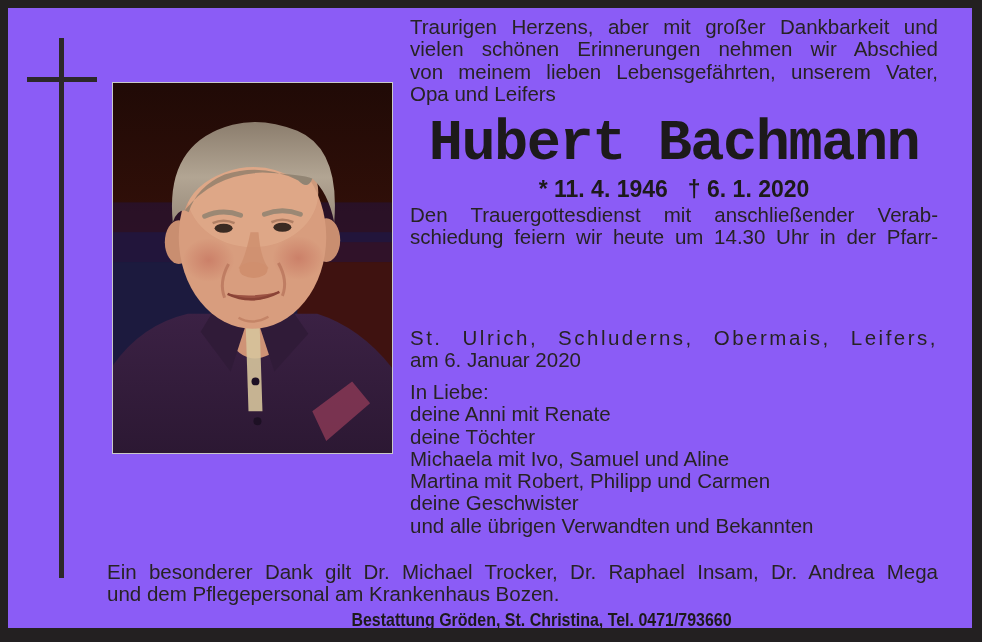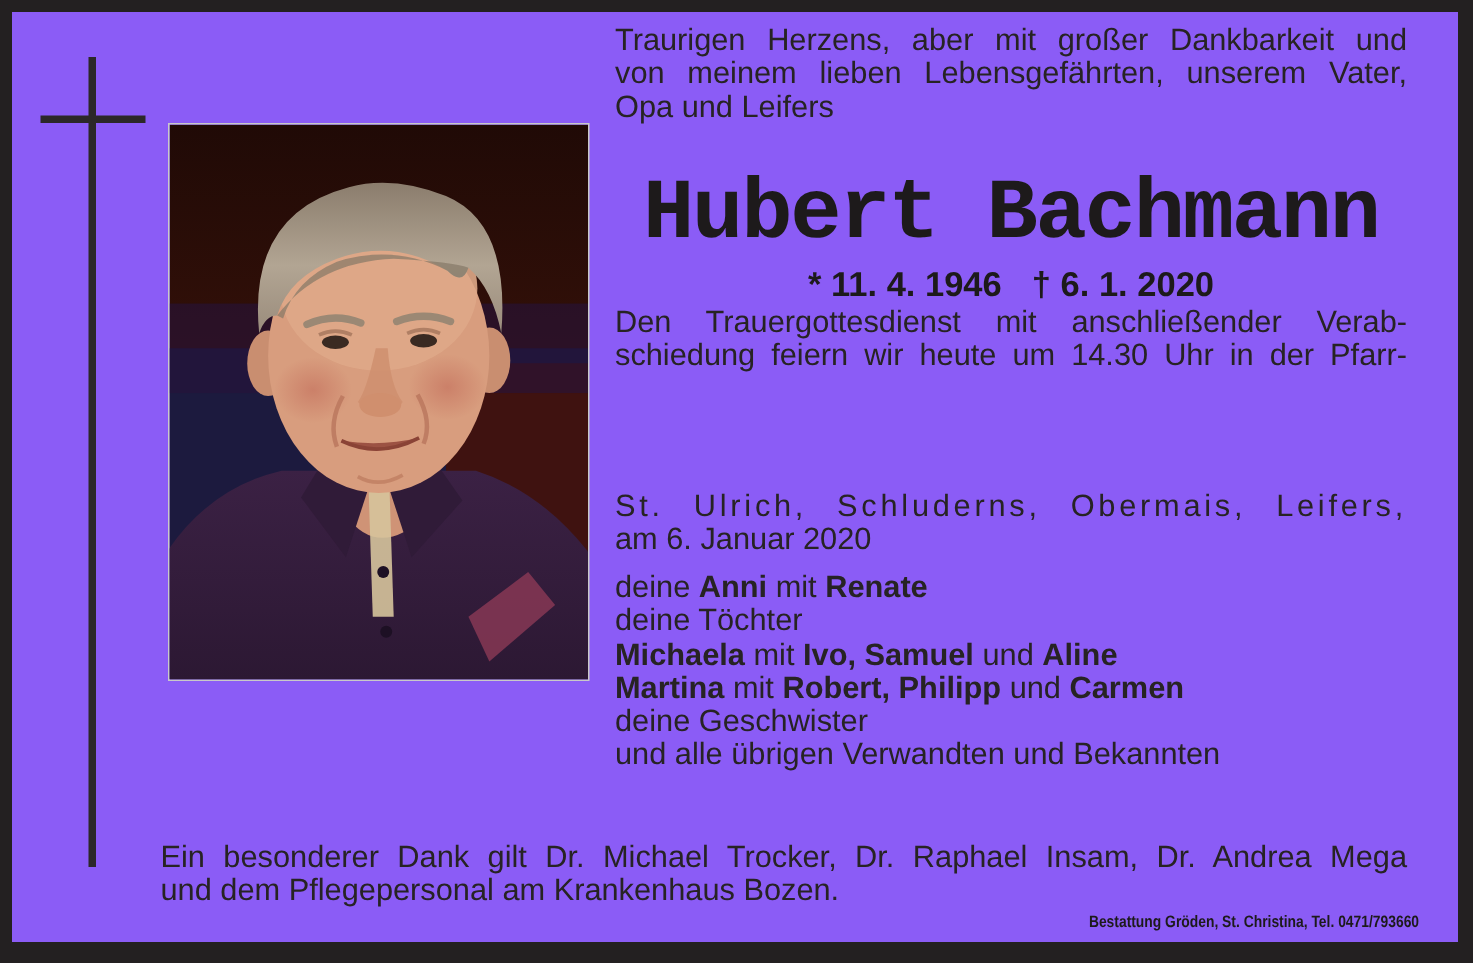--- a/index.html
+++ b/index.html
@@ -46,29 +46,29 @@
   .dates{
     top:176px;width:528px;text-align:center;
     font-size:23px;font-weight:bold;color:#1d1a1b;
   }
   .dates .death{margin-left:20px;}
 
   .bodytext{top:204px;font-size:20.5px;line-height:22.4px;}
   .places{top:327px;font-size:20.5px;line-height:22.4px;}
   .places .wide{letter-spacing:2.5px;text-align:justify;text-align-last:justify;}
   .family{top:381px;font-size:20.5px;line-height:22.3px;}
-  .family .fl b{font-weight:bold;}
+  .family .fl b{font-weight:normal;}
 
   .thanks{
     position:absolute;left:107px;top:561px;width:831px;
     font-size:20.5px;line-height:22.4px;
   }
   .funeral{
-    position:absolute;left:115px;top:609px;width:831px;
-    text-align:right;font-size:11px;font-weight:bold;color:#1d1a1b;
+    position:absolute;left:90px;top:609px;width:831px;
+    text-align:center;font-size:19px;font-weight:bold;color:#1d1a1b;
   }
   .funeral .condensed{display:inline-block;transform:scaleX(0.84);transform-origin:100% 50%;white-space:nowrap;}
 </style>
 </head>
 <body>
 
 <div class="page">
 
   <div class="frame-top"></div>
   <div class="frame-bottom"></div>
@@ -148,20 +148,21 @@
 
       <path d="M115,212 Q140,226 167,210 Q142,216 115,212 Z" fill="#9c5243"></path>
       <path d="M115,212 Q140,224 167,210" stroke="#8a4336" stroke-width="2.5" fill="none"></path>
 
       <path d="M126,236 Q140,244 156,235" stroke="#bf7e62" stroke-width="2.5" fill="none" opacity="0.8"></path>
     </svg>
   </div>
 
   <div class="col intro">
       <div class="jl">Traurigen Herzens, aber mit großer Dankbarkeit und</div>
+      <div class="jl">vielen schönen Erinnerungen nehmen wir Abschied</div>
       <div class="jl">von meinem lieben Lebensgefährten, unserem Vater,</div>
       <div class="jl last">Opa und Leifers</div>
     </div>
 
   <div class="col name">Hubert Bachmann</div>
 
   <div class="col dates">
     <span class="birth">* 11. 4. 1946</span><span class="death">† 6. 1. 2020</span>
   </div>
 
@@ -171,20 +172,21 @@
         <div class="jl">schiedung feiern wir heute um 14.30 Uhr in der Pfarr-</div>
       </div>
   </div>
 
   <div class="col places">
     <div class="wide">St. Ulrich, Schluderns, Obermais, Leifers,</div>
     <div>am 6. Januar 2020</div>
   </div>
 
   <div class="col family">
+      <div class="fl"><span>In Liebe:</span></div>
       <div class="fl"><span>deine </span><b>Anni</b><span> mit </span><b>Renate</b></div>
       <div class="fl"><span>deine Töchter</span></div>
       <div class="fl"><b>Michaela</b><span> mit </span><b>Ivo, Samuel</b><span> und </span><b>Aline</b></div>
       <div class="fl"><b>Martina</b><span> mit </span><b>Robert, Philipp</b><span> und </span><b>Carmen</b></div>
       <div class="fl"><span>deine Geschwister</span></div>
       <div class="fl"><span>und alle übrigen Verwandten und Bekannten</span></div>
     </div>
 
   <div class="thanks">
       <div class="jl">Ein besonderer Dank gilt Dr. Michael Trocker, Dr. Raphael Insam, Dr. Andrea Mega</div>

